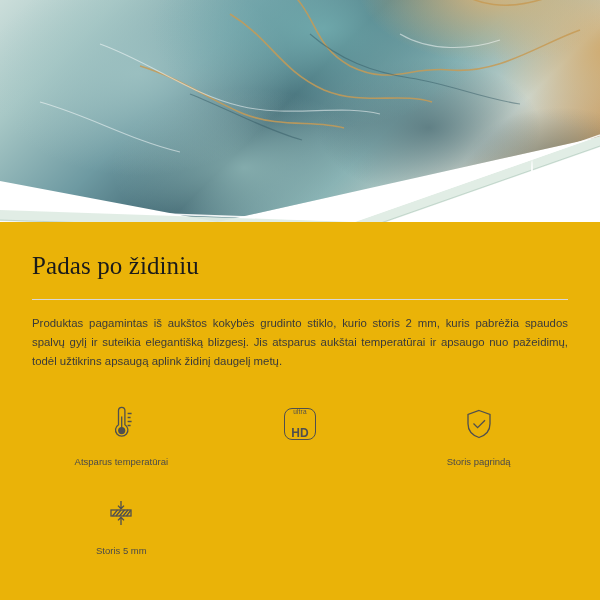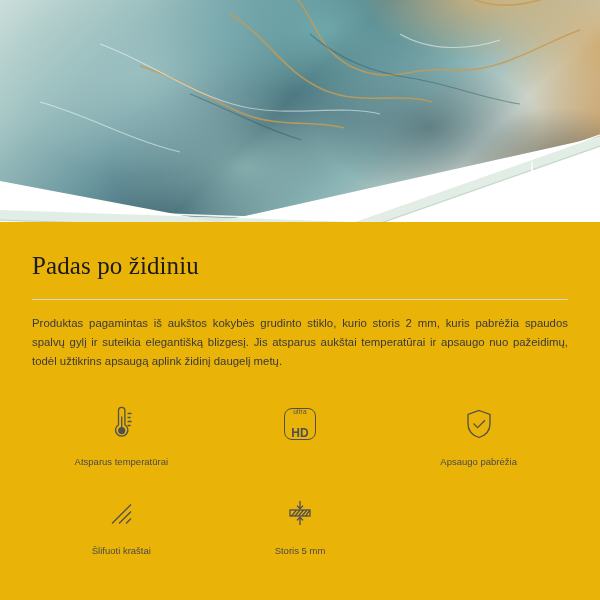--- a/index.html
+++ b/index.html
@@ -219,34 +219,24 @@
         </div>
       </div>
 
       <div class="feature">
         <div class="feature-icon">
           <svg width="42" height="42" viewBox="0 0 42 42">
             <path class="ico-stroke" d="M21 7.5l11 4v9.2c0 7-4.6 11.6-11 13.8-6.4-2.2-11-6.8-11-13.8V11.5z"></path>
             <polyline class="ico-stroke" stroke-width="1.8" points="15.5,20.5 19.6,24.6 27,17.2"></polyline>
           </svg>
         </div>
-        <div class="feature-label">Apsaugo pabrėžia</div>
-      </div>
-
-
-      <div class="feature">
-        <div class="feature-icon">
-          <svg width="42" height="42" viewBox="0 0 42 42">
-            <path class="ico-stroke" stroke-width="1.5" d="M31 12.5L12 31.5"></path>
-            <path class="ico-stroke" stroke-width="1.5" d="M31 19.5L19 31.5"></path>
-            <path class="ico-stroke" stroke-width="1.5" d="M31 26.5L26 31.5"></path>
-          </svg>
-        </div>
-        <div class="feature-label">Šlifuoti kraštai</div>
-      </div>
+        <div class="feature-label">Storis pagrindą</div>
+      </div>
+
+
 
       <div class="feature">
         <div class="feature-icon">
           <svg width="42" height="42" viewBox="0 0 42 42">
             <path class="ico-stroke" stroke-width="1.5" d="M21 9v6.5M21 16.8l-3-3.2M21 16.8l3-3.2"></path>
             <rect class="ico-stroke" x="11" y="18" width="20" height="6"></rect>
             <path class="ico-stroke" stroke-width="0.9" d="M12.5 24l5-6M16 24l5-6M19.5 24l5-6M23 24l5-6M26.5 24l4-5.4"></path>
             <path class="ico-stroke" stroke-width="1.5" d="M21 33v-6.5M21 25.2l-3 3.2M21 25.2l3 3.2"></path>
           </svg>
         </div>

